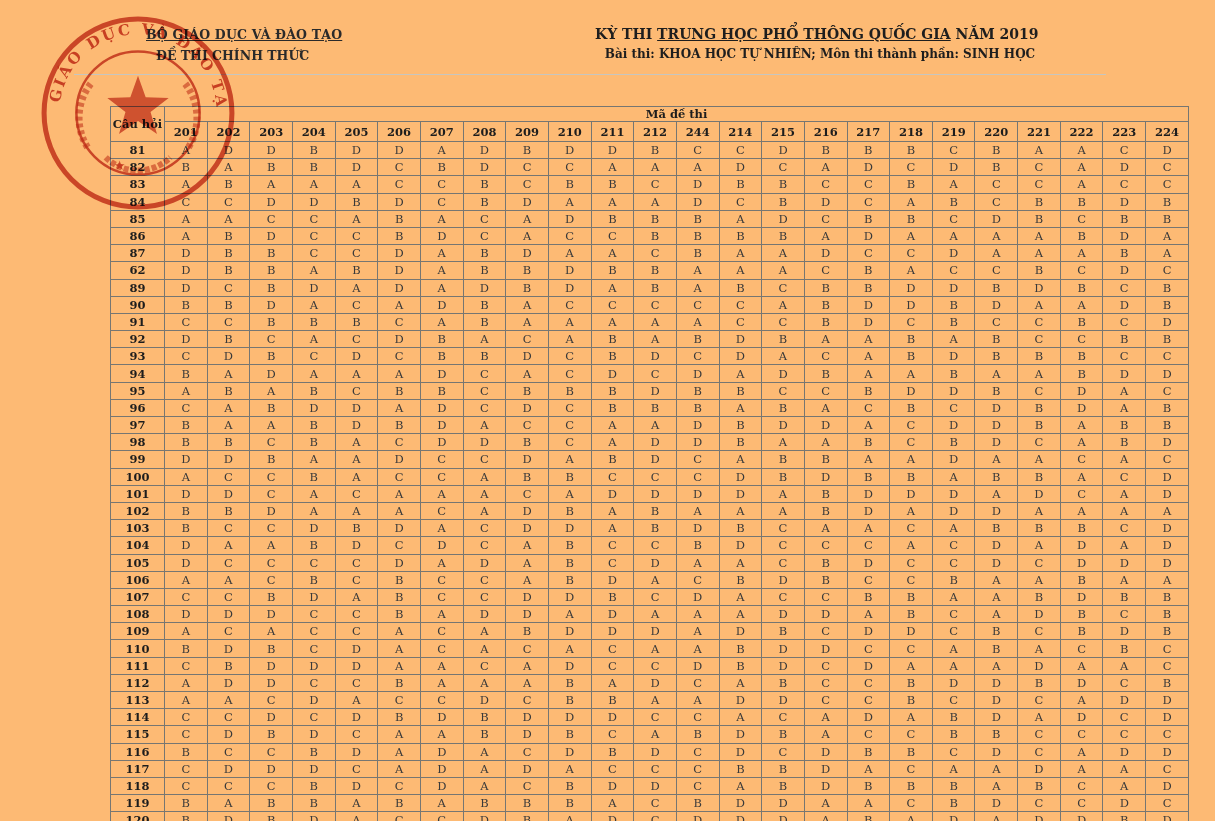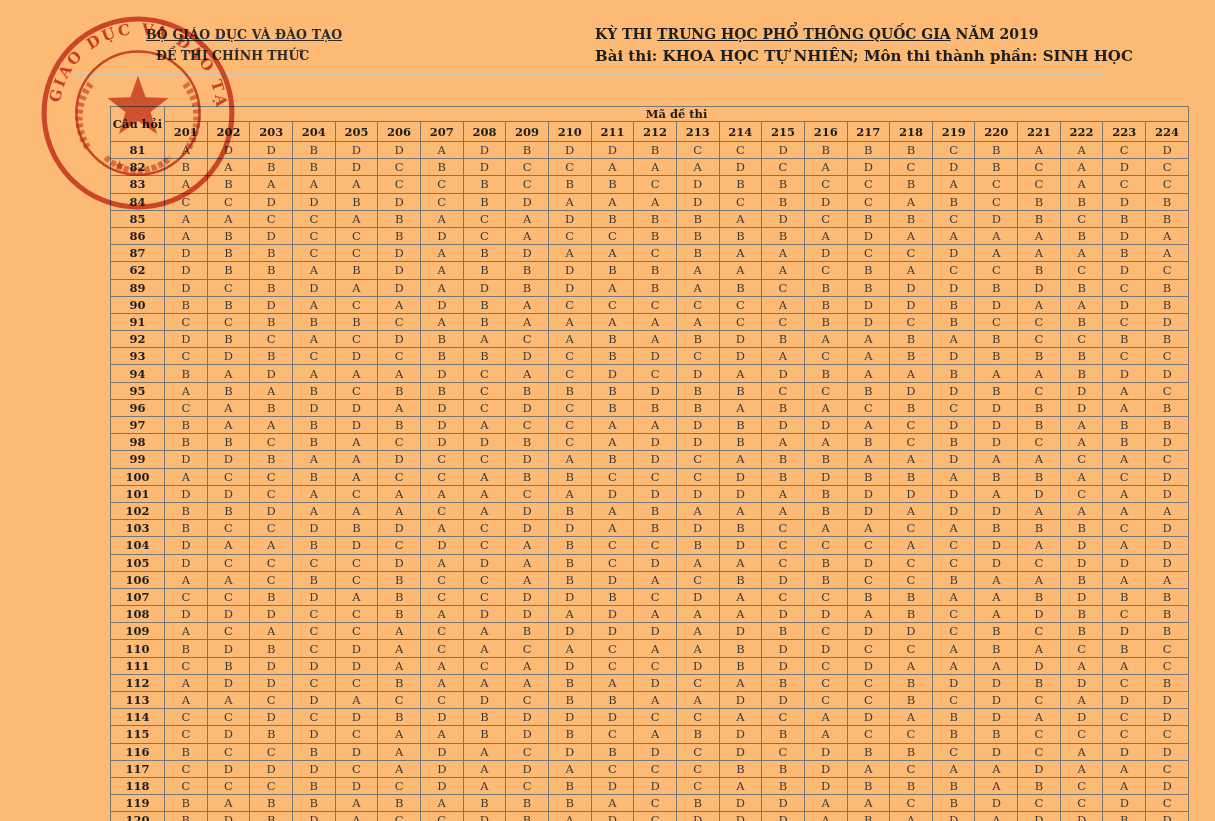--- a/index.html
+++ b/index.html
@@ -19,21 +19,21 @@
     position:absolute;left:156px;top:48px;
     font-size:12.5px;font-weight:bold;color:#2a2a2a;
   }
   .exam-title{
     position:absolute;left:595px;top:26px;width:430px;text-align:center;
     font-size:14px;font-weight:bold;color:#1e1e1e;white-space:nowrap;
   }
   .exam-title .u{text-decoration:underline;}
   .exam-subject{
     position:absolute;left:595px;top:47px;width:450px;text-align:center;
-    font-size:15px;font-weight:bold;color:#1e1e1e;white-space:nowrap;
+    font-size:12px;font-weight:bold;color:#1e1e1e;white-space:nowrap;
   }
   .page-rule{
     position:absolute;left:74px;top:74px;width:1032px;height:1px;
     background:#c6c6c0;
   }
   
   table.answers{
     position:absolute;left:110px;top:78px;width:1079px;
     border-collapse:collapse;table-layout:fixed;
     font-size:11.5px;
@@ -84,21 +84,21 @@
           <th>203</th>
           <th>204</th>
           <th>205</th>
           <th>206</th>
           <th>207</th>
           <th>208</th>
           <th>209</th>
           <th>210</th>
           <th>211</th>
           <th>212</th>
-          <th>213</th>
+          <th>244</th>
           <th>214</th>
           <th>215</th>
           <th>216</th>
           <th>217</th>
           <th>218</th>
           <th>219</th>
           <th>220</th>
           <th>221</th>
           <th>222</th>
           <th>223</th>

